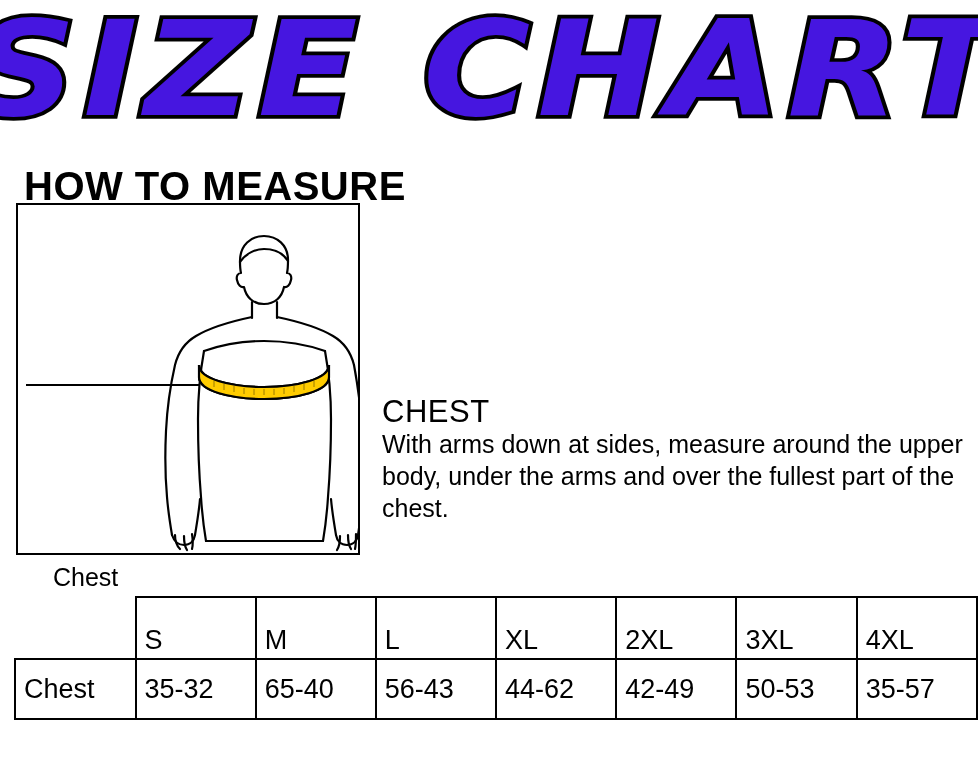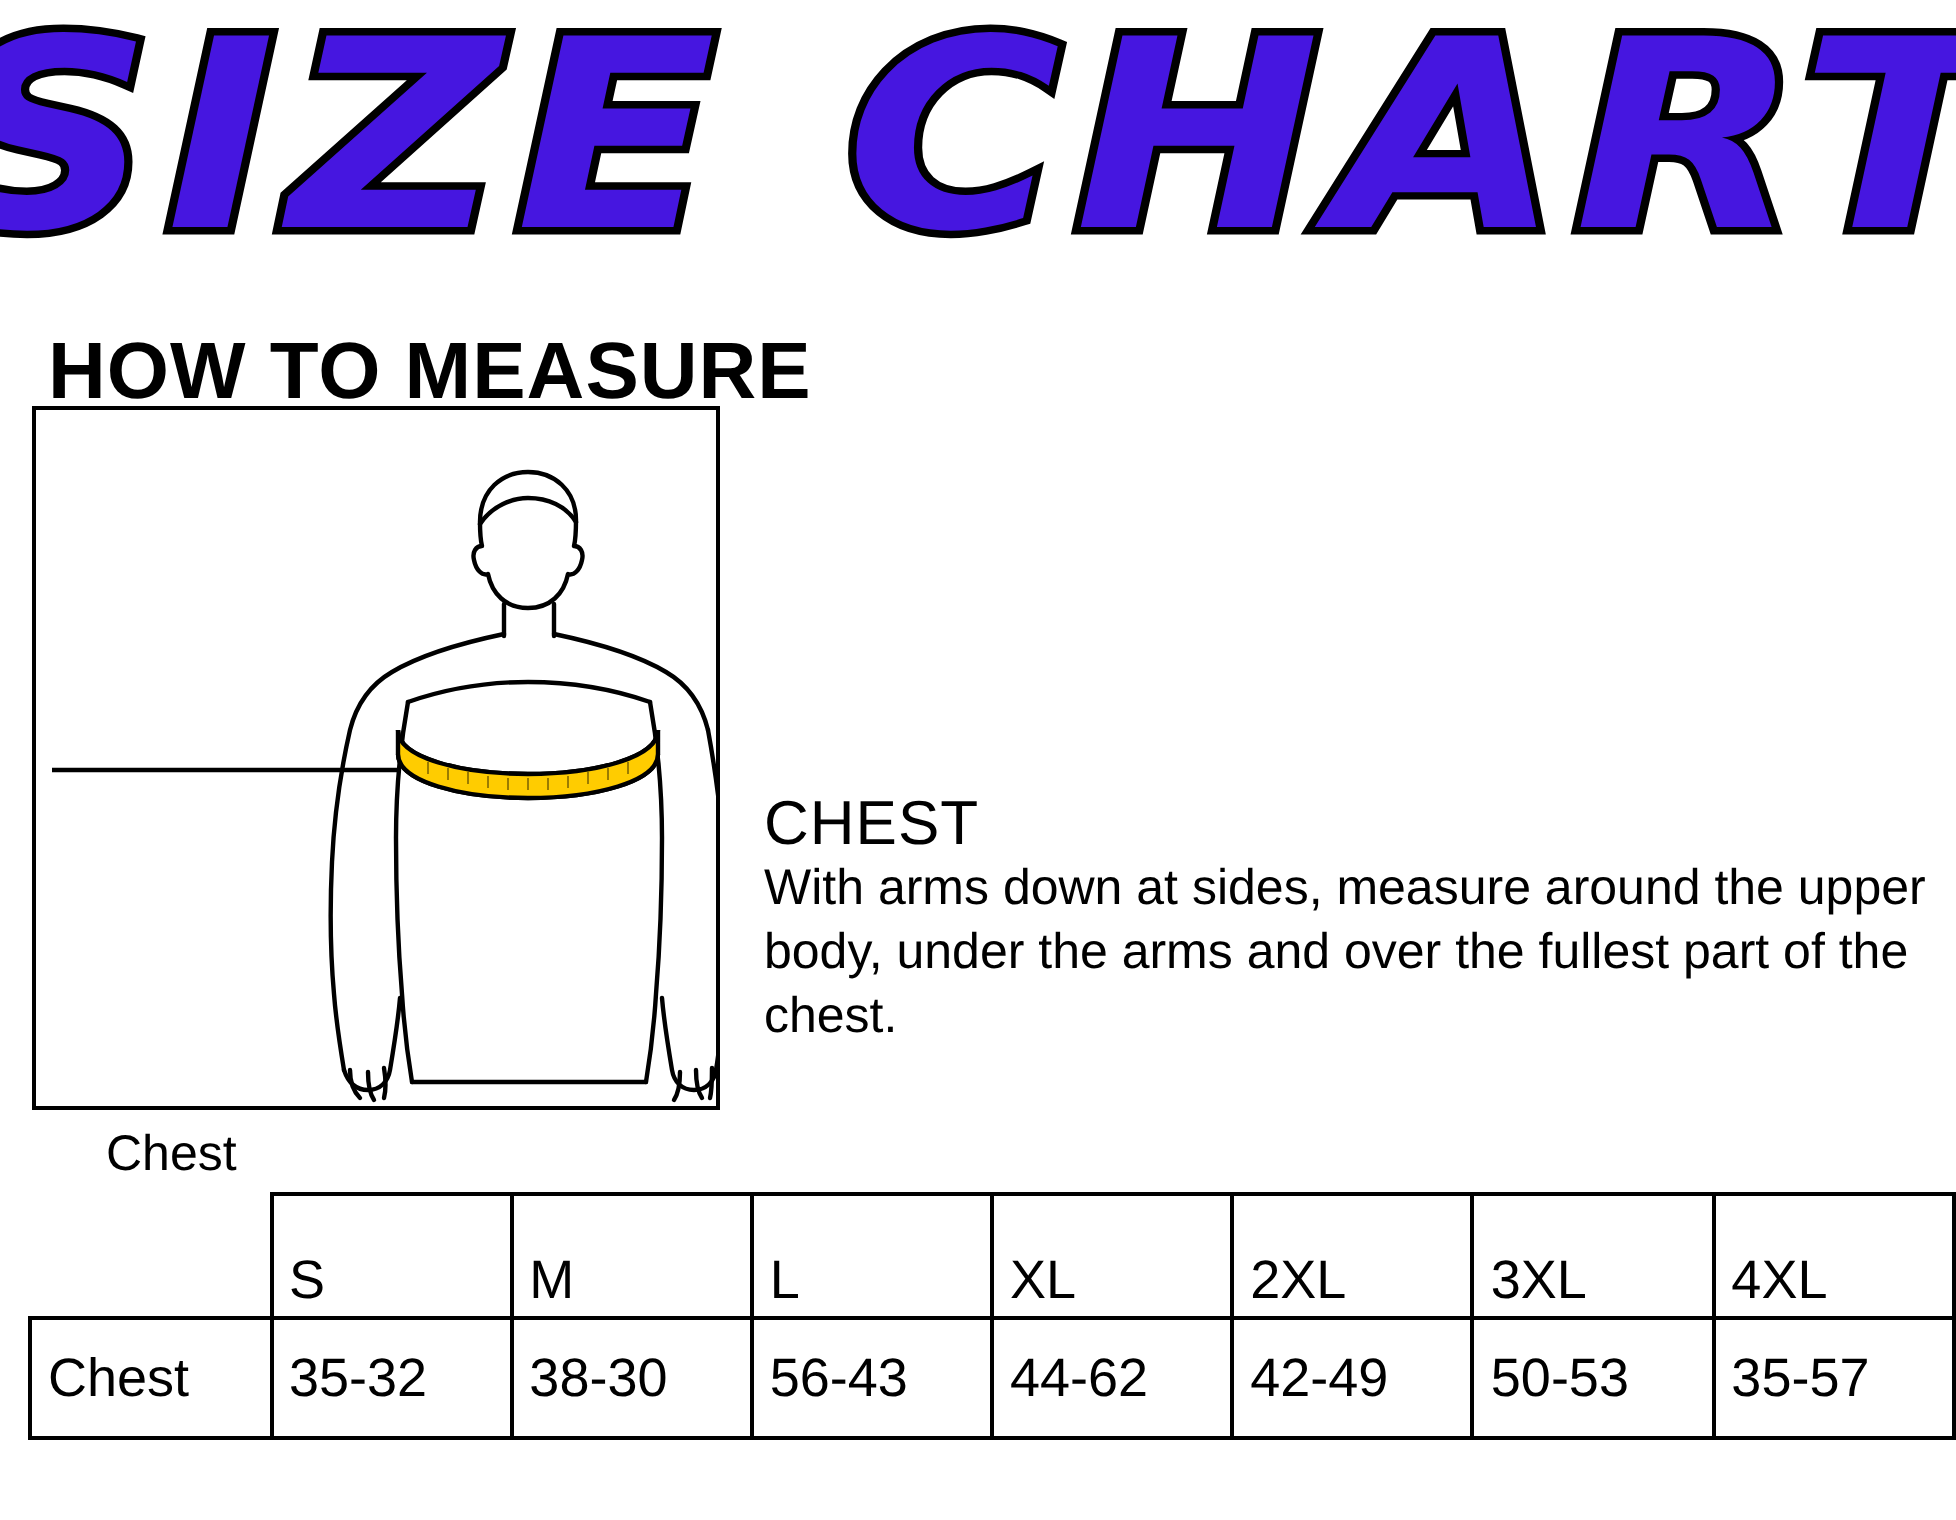--- a/index.html
+++ b/index.html
@@ -220,21 +220,21 @@
     <td class="col-size">M</td>
     <td class="col-size">L</td>
     <td class="col-size">XL</td>
     <td class="col-size">2XL</td>
     <td class="col-size">3XL</td>
     <td class="col-size">4XL</td>
   </tr>
   <tr>
     <td class="col-label">Chest</td>
     <td class="col-size">35-32</td>
-    <td class="col-size">38-30</td>
+    <td class="col-size">65-40</td>
     <td class="col-size">56-43</td>
     <td class="col-size">44-62</td>
     <td class="col-size">42-49</td>
     <td class="col-size">50-53</td>
     <td class="col-size">35-57</td>
   </tr>
 </tbody>
   </table>
 
 </body></html>

